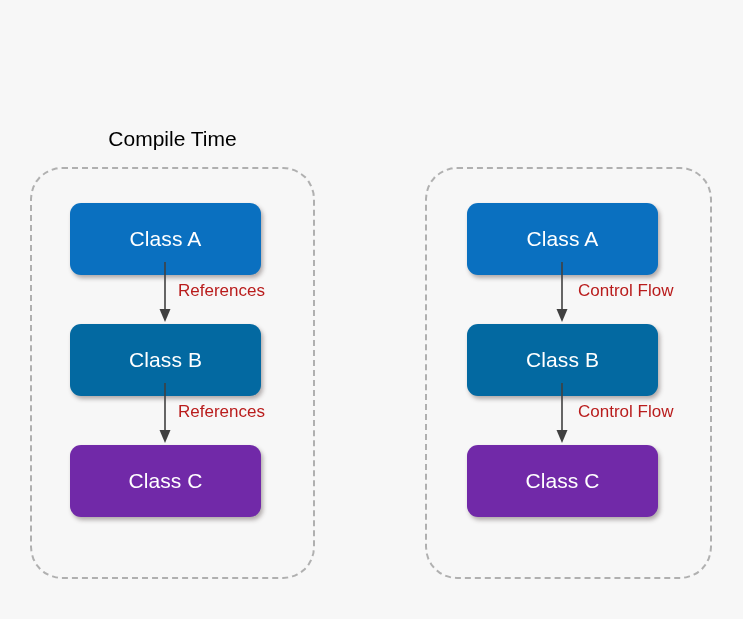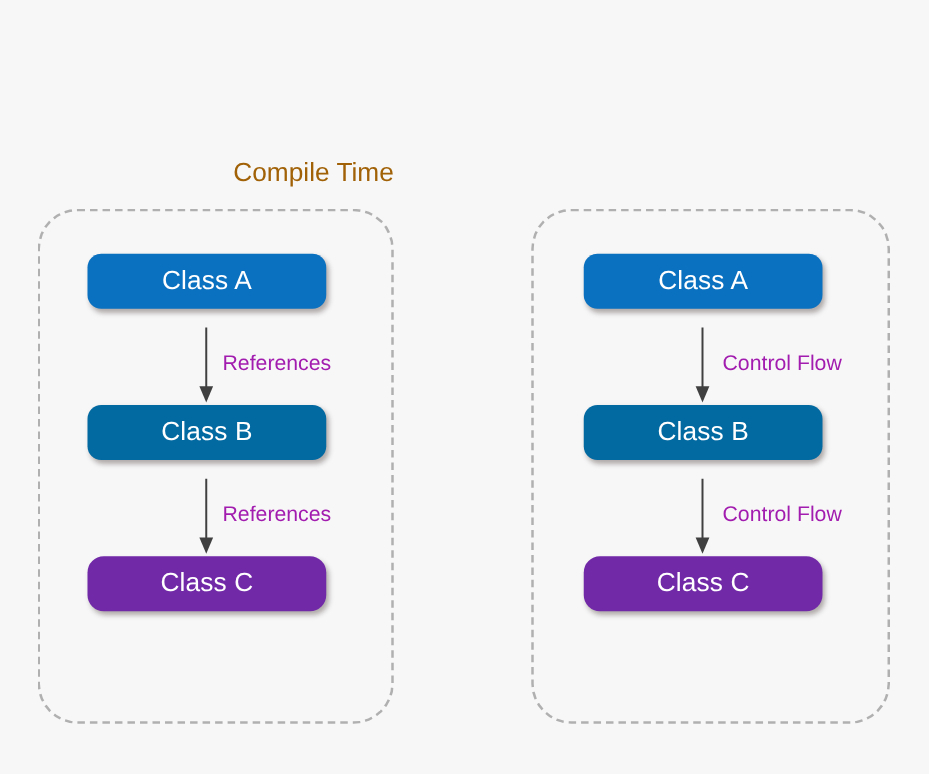--- a/index.html
+++ b/index.html
@@ -34,56 +34,56 @@
     font-family: "DejaVu Sans", sans-serif;
     line-height: 1.05;
     white-space: nowrap;
   }
 
   
   .panel-label {
     position: absolute;
     font-size: 21px;
     font-weight: 400;
-    color: #a16207;
-    text-align: right;
+    color: #000000;
+    text-align: center;
     white-space: nowrap;
   }
   #label-compile { top: 127px; left: 30px; width: 285px; }
   #label-runtime { top: 127px; left: 425px; width: 287px; }
 
   
   .panel {
     position: absolute;
     border: 2px dashed #b0b0b0;
     border-radius: 32px;
     box-sizing: border-box;
     background: transparent;
   }
   #panel-compile { left: 30px; top: 167px; width: 285px; height: 412px; }
   #panel-runtime { left: 425px; top: 167px; width: 287px; height: 412px; }
 
   
   .node {
     position: absolute;
-    height: 44px;
+    height: 72px;
     border-radius: 11px;
     color: #ffffff;
     font-size: 21px;
     font-weight: 400;
     display: flex;
     align-items: center;
     justify-content: center;
     box-shadow: 2px 3px 4px rgba(60,45,45,0.38);
     box-sizing: border-box;
     letter-spacing: 0.1px;
   }
   .node-a { background: #0A70C0; }
   .node-b { background: #0369a1; }
-  .node-c { background: #7129A8; border-radius: 13px; }
+  .node-c { background: #7129A8; }
 
   
   #node-c-a { left: 70px; top: 203px; width: 191px; }
   #node-c-b { left: 70px; top: 324px; width: 191px; }
   #node-c-c { left: 70px; top: 445px; width: 191px; }
   
   #node-r-a { left: 467px; top: 203px; width: 191px; }
   #node-r-b { left: 467px; top: 324px; width: 191px; }
   #node-r-c { left: 467px; top: 445px; width: 191px; }
 
@@ -94,21 +94,21 @@
   }
   #arrow-c-1 { left: 145px; top: 262px; }
   #arrow-c-2 { left: 145px; top: 383px; }
   #arrow-r-1 { left: 542px; top: 262px; }
   #arrow-r-2 { left: 542px; top: 383px; }
 
   
   .edge-label {
     position: absolute;
     font-size: 17px;
-    color: #a21caf;
+    color: #b91c1c;
     white-space: nowrap;
   }
   #edge-label-c-1 { left: 178px; top: 281px; }
   #edge-label-c-2 { left: 178px; top: 402px; }
   #edge-label-r-1 { left: 578px; top: 281px; }
   #edge-label-r-2 { left: 578px; top: 402px; }
 </style>
 </head>
 <body>
 

